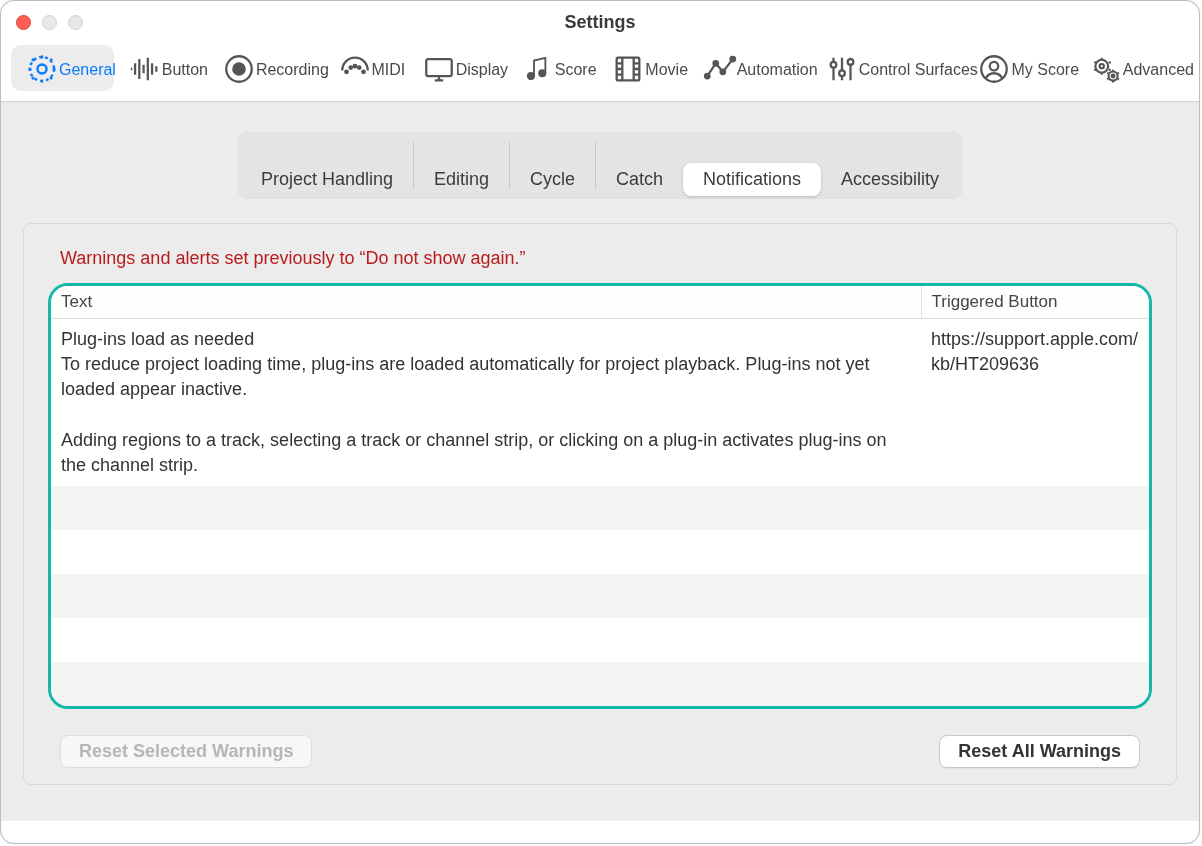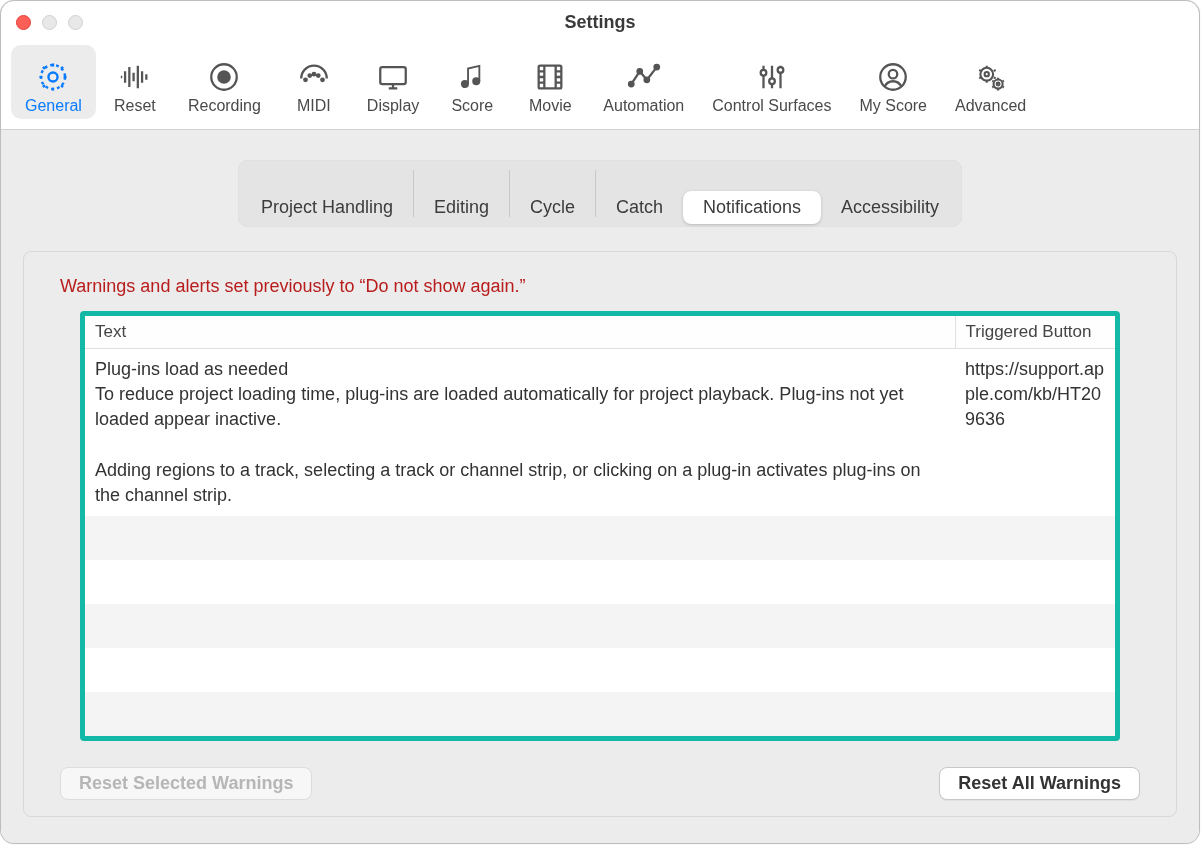--- a/index.html
+++ b/index.html
@@ -56,23 +56,22 @@
     }
     .toolbar {
       display: flex;
       align-items: flex-start;
       padding: 2px 10px 10px 10px;
       gap: 0;
       background: #fff;
     }
     .tool-item {
       display: flex;
-      flex-direction: column;
       align-items: center;
-      padding: 14px 14px 4px 14px;
+      padding: 6px 14px 4px 14px;
       border-radius: 10px;
       cursor: default;
       min-width: 78px;
     }
     .tool-item.active {
       background: #ececec;
     }
     .tool-icon {
       width: 36px;
       height: 36px;
@@ -131,23 +130,23 @@
       border: 1px solid #d8d8d8;
       border-radius: 8px;
       padding: 24px 0 16px 0;
     }
     .description {
       font-size: 18px;
       color: #b91c1c;
       margin: 0 36px 14px 36px;
     }
     .table-wrap {
-      margin: 0 56px;
-      border: 5px solid #14b8a6;
-      border-radius: 4px;
+      margin: 0 24px;
+      border: 3px solid #14b8a6;
+      border-radius: 20px;
       overflow: hidden;
       background: #fff;
     }
     table {
       width: 100%;
       border-collapse: collapse;
       table-layout: fixed;
     }
     thead th {
       text-align: left;
@@ -223,21 +222,21 @@
           </svg>
       </span>
       <span class="tool-label">General</span>
     </div>
     <div class="tool-item">
       <span class="tool-icon">
         <svg width="34" height="34" viewBox="0 0 24 24" fill="none" stroke="#555" stroke-width="1.6">
             <path d="M2 12h1M5 8v8M8 5v14M11 9v6M14 4v16M17 8v8M20 10v4M22 12h0"></path>
           </svg>
       </span>
-      <span class="tool-label">Reset</span>
+      <span class="tool-label">Button</span>
     </div>
     <div class="tool-item">
       <span class="tool-icon">
         <svg width="34" height="34" viewBox="0 0 24 24" fill="none" stroke="#555" stroke-width="1.6">
             <circle cx="12" cy="12" r="9"></circle>
             <circle cx="12" cy="12" r="4" fill="#555"></circle>
           </svg>
       </span>
       <span class="tool-label">Recording</span>
     </div>

